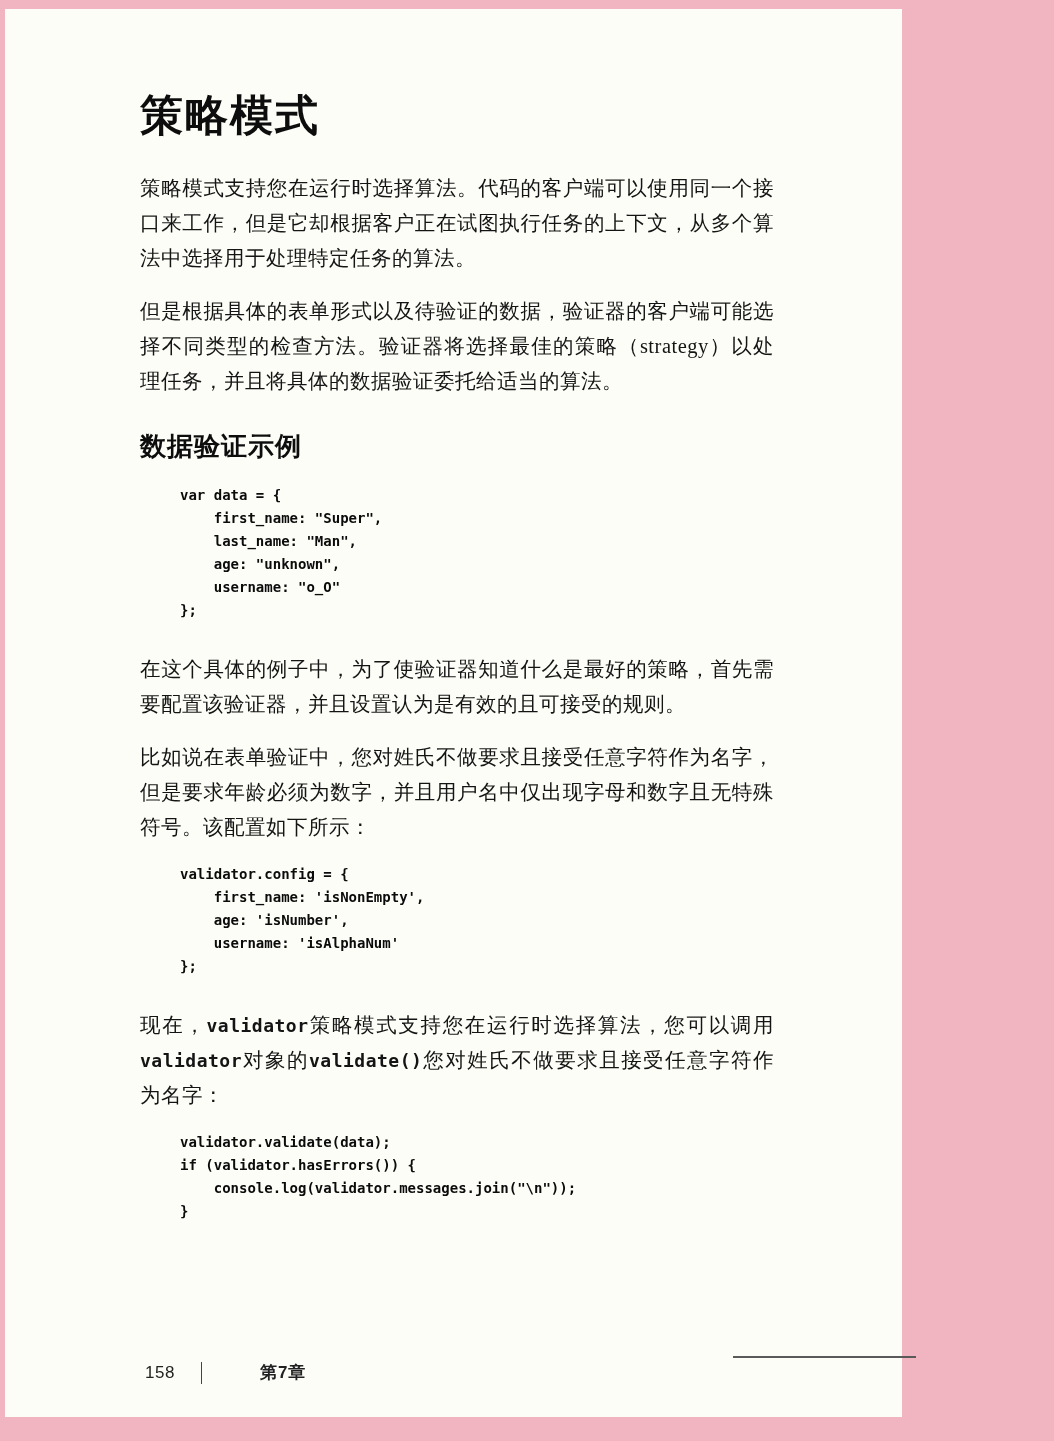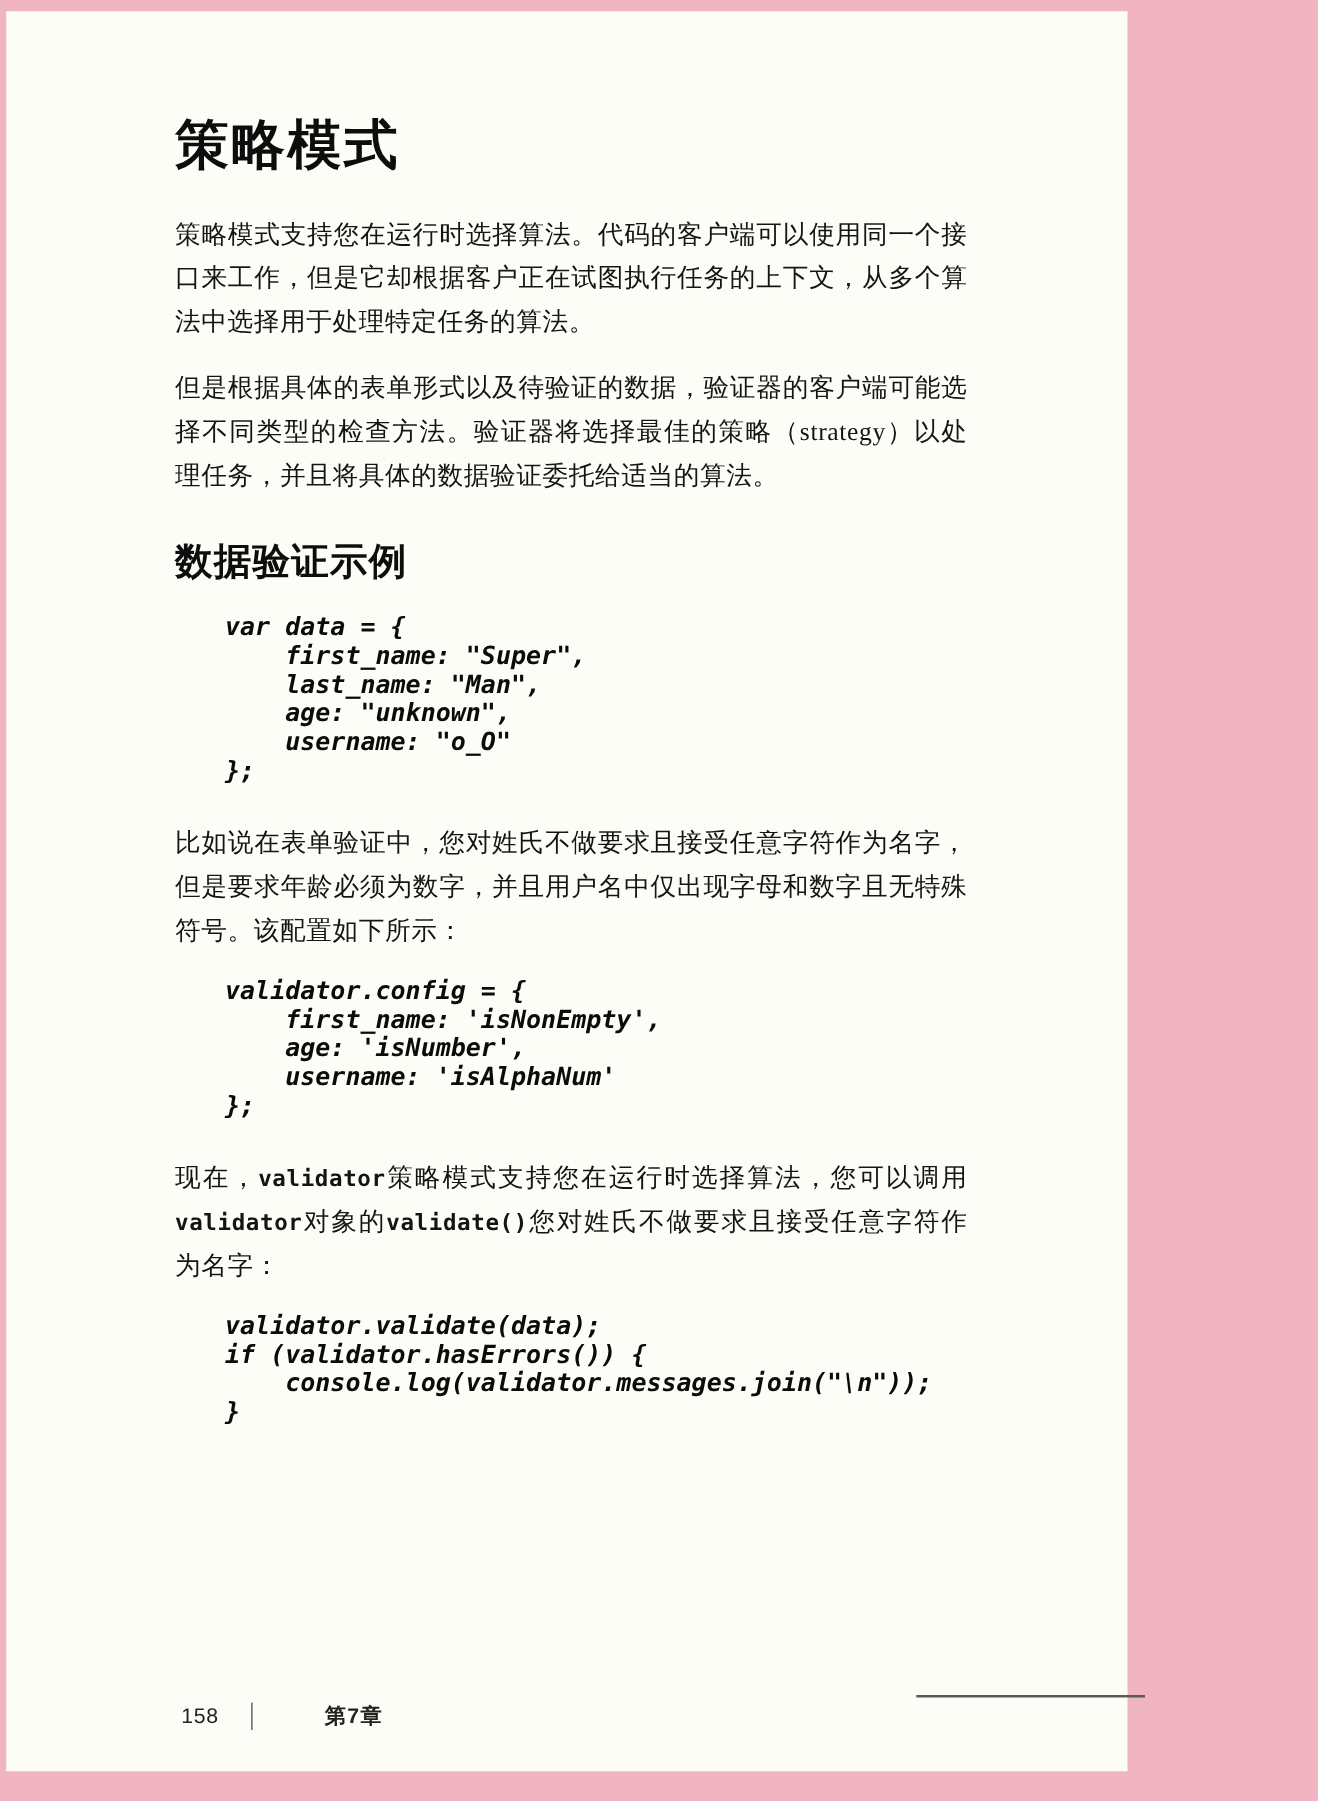--- a/index.html
+++ b/index.html
@@ -31,47 +31,46 @@
     font-family: "Liberation Sans", sans-serif;
     font-weight: bold;
     font-size: 43px;
     letter-spacing: 2px;
     margin-bottom: 26px;
     color: #0d0d0d;
   }
   h2.section-heading {
     font-family: "Liberation Sans", sans-serif;
     font-weight: bold;
-    font-size: 30px;
+    font-size: 26px;
     letter-spacing: 1px;
     margin-top: 30px;
     margin-bottom: 20px;
     color: #0d0d0d;
   }
   p.body-text {
     font-size: 20.5px;
     line-height: 35px;
     text-align: justify;
     margin-bottom: 18px;
     letter-spacing: 0.5px;
   }
   p.body-text code {
     font-family: "DejaVu Sans Mono", monospace;
     font-weight: bold;
     font-size: 18px;
   }
   pre.code-block {
     font-family: "DejaVu Sans Mono", monospace;
     font-weight: bold;
-    font-size: 20px;
+    font-size: 14px;
     line-height: 23px;
     white-space: pre;
     margin: 16px 0 30px 40px;
     color: #0b0b0b;
-    font-style: italic;
   }
   .artifact-line {
     position: absolute;
     left: 728px;
     top: 1347px;
     width: 184px;
     height: 2px;
     background: #5a5a5a;
   }
   .footer {
@@ -112,20 +111,21 @@
       <h2 class="section-heading">数据验证示例</h2>
 
 
       <pre class="code-block">var data = {
     first_name: "Super",
     last_name: "Man",
     age: "unknown",
     username: "o_O"
 };</pre>
 
+      <p class="body-text">在这个具体的例子中，为了使验证器知道什么是最好的策略，首先需要配置该验证器，并且设置认为是有效的且可接受的规则。</p>
 
       <p class="body-text">比如说在表单验证中，您对姓氏不做要求且接受任意字符作为名字，但是要求年龄必须为数字，并且用户名中仅出现字母和数字且无特殊符号。该配置如下所示：</p>
 
       <pre class="code-block">validator.config = {
     first_name: 'isNonEmpty',
     age: 'isNumber',
     username: 'isAlphaNum'
 };</pre>
 
       <p class="body-text"><span>现在，</span><code>validator</code><span>策略模式支持您在运行时选择算法，您可以调用</span><code>validator</code><span>对象的</span><code>validate()</code><span>您对姓氏不做要求且接受任意字符作为名字：</span></p>

